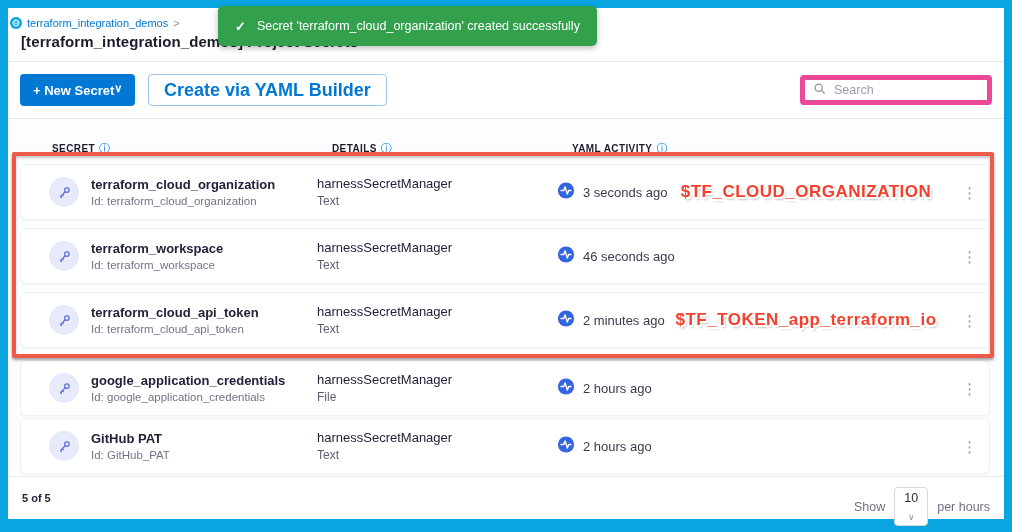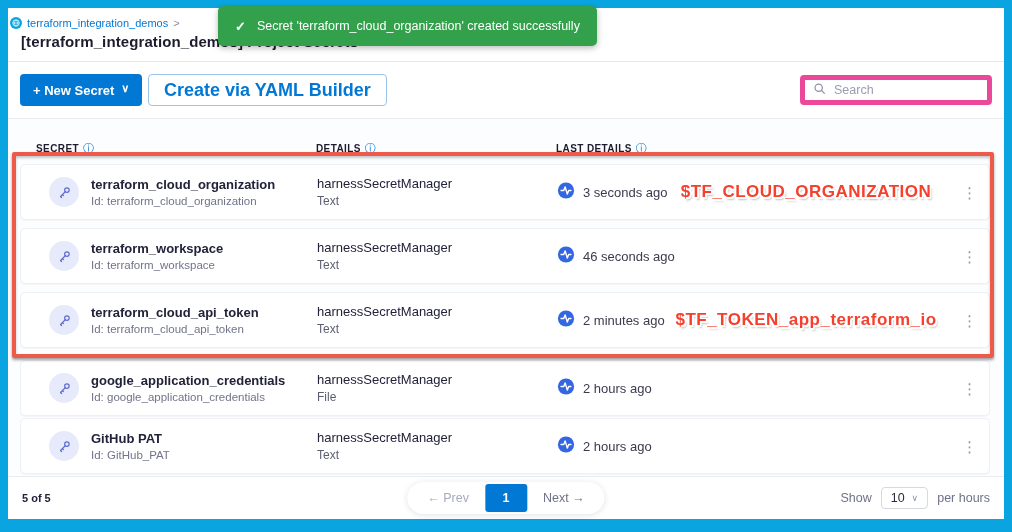--- a/index.html
+++ b/index.html
@@ -15,31 +15,31 @@
   .page-title{position:absolute;left:13px;top:25px;font-size:15px;font-weight:bold;color:#1c1c2e;letter-spacing:.1px;}
   .header-divider{position:absolute;left:0;right:0;top:53px;height:1px;background:#e6e9ec;}
 
   
   .toast{position:absolute;left:210px;top:-2px;height:40px;background:#33a04c;border-radius:5px;color:#fff;
          display:flex;align-items:center;gap:11px;padding:0 17px;font-size:12.5px;box-shadow:0 2px 6px rgba(0,0,0,.28);z-index:40;}
   .toast .check{font-size:13px;font-weight:bold;}
 
   
   .btn-primary{position:absolute;left:12px;top:66px;height:32px;background:#0278d5;border:none;border-radius:4px;
-               color:#fff;font-weight:bold;font-size:13px;padding:0 13px;display:inline-flex;align-items:center;gap:7px;cursor:pointer;font-family:inherit;}
+               color:#fff;font-weight:bold;font-size:13px;padding:0 13px;display:inline-flex;align-items:center;cursor:pointer;font-family:inherit;}
   .btn-primary .caret{font-size:11px;margin-top:-3px;}
   .btn-outline{position:absolute;left:140px;top:66px;height:32px;background:#fff;border:1px solid #9cc4ea;border-radius:4px;
                color:#0278d5;font-weight:bold;font-size:18px;padding:0 15px;cursor:pointer;font-family:inherit;}
   .search-box{position:absolute;right:12px;top:67px;width:192px;height:30px;box-sizing:border-box;border:5px solid #ec4899;border-radius:4px;background:#fff;display:flex;align-items:center;padding:0 8px;gap:6px;}
   .search-box input{border:none;outline:none;flex:1;font-size:12.5px;color:#2a2a3c;font-family:inherit;background:transparent;}
   .search-box input::placeholder{color:#9a9db0;}
 
   
   .list-area{position:absolute;left:0;right:0;top:110px;bottom:42px;border-top:1px solid #e9ecef;background:#fcfdfe;}
-  .col-head{position:absolute;top:22px;font-size:10px;font-weight:bold;letter-spacing:.4px;color:#1c1c2e;display:flex;align-items:center;gap:4px;}
+  .col-head{position:absolute;top:22px;font-size:10px;font-weight:bold;letter-spacing:.4px;color:#1c1c2e;display:flex;align-items:center;gap:4px;margin-left:16px;}
   .col-secret{left:28px;} .col-details{left:308px;} .col-activity{left:548px;}
   .info-icon{color:#0278d5;font-size:11px;font-weight:normal;}
 
   .row{position:absolute;left:12px;width:970px;height:56px;background:#fff;border:1px solid #eef0f3;border-radius:5px;box-sizing:border-box;box-shadow:0 1px 1px rgba(20,30,60,.03);}
   .key-badge{position:absolute;left:28px;top:50%;transform:translateY(-50%);width:30px;height:30px;border-radius:50%;background:#e7eafa;display:flex;align-items:center;justify-content:center;}
   .secret-cell{position:absolute;left:70px;top:50%;transform:translateY(-50%);}
   .secret-name{font-size:13px;font-weight:bold;color:#22223a;}
   .secret-id{font-size:11.5px;color:#71748a;margin-top:3px;}
   .details-cell{position:absolute;left:296px;top:50%;transform:translateY(-50%);}
   .manager{font-size:13px;color:#22223a;}
@@ -57,21 +57,21 @@
 
   
   .footer{position:absolute;left:0;right:0;bottom:0;height:42px;border-top:1px solid #e9ecef;background:#fff;}
   .count{position:absolute;left:14px;top:15px;font-size:11px;font-weight:bold;color:#22223a;}
   .pager{position:absolute;left:50%;top:5px;transform:translateX(-50%);height:32px;border-radius:16px;background:#fff;
          box-shadow:0 1px 6px rgba(40,50,70,.14);display:flex;align-items:center;padding:0 4px;}
   .pager .prev{font-size:12.5px;color:#a7aabb;padding:0 16px;background:none;border:none;cursor:pointer;font-family:inherit;}
   .pager .page-num{width:42px;height:28px;background:#0278d5;color:#fff;border-radius:3px;display:flex;align-items:center;justify-content:center;font-size:12.5px;font-weight:bold;border:none;cursor:pointer;font-family:inherit;}
   .pager .next{font-size:12.5px;color:#6f7286;padding:0 16px;background:none;border:none;cursor:pointer;font-family:inherit;}
   .per-page{position:absolute;right:14px;top:10px;display:flex;align-items:center;gap:9px;font-size:12.5px;color:#6f7286;}
-  .size-select{border:1px solid #d6d9e0;border-radius:4px;padding:3px 9px;display:flex;align-items:center;gap:7px;background:#fff;cursor:pointer;}
+  .size-select{border:1px solid #d6d9e0;border-radius:4px;padding:3px 9px;display:flex;align-items:center;gap:7px;background:#fff;cursor:pointer;flex-direction:column;}
   .size-select .val{color:#2a2a3c;}
   .size-select .chev{font-size:9px;color:#8b8fa3;}
 </style>
 </head>
 <body>
 
 <div class="frame">
   <div class="content">
 
     <div class="breadcrumb">
@@ -110,21 +110,21 @@
     <div class="list-area">
       <div class="col-head col-secret">
         <span>SECRET</span>
           <span class="info-icon">ⓘ</span>
       </div>
       <div class="col-head col-details">
         <span>DETAILS</span>
           <span class="info-icon">ⓘ</span>
       </div>
       <div class="col-head col-activity">
-        <span>LAST DETAILS</span>
+        <span>YAML ACTIVITY</span>
           <span class="info-icon">ⓘ</span>
       </div>
     </div>
 
     <article class="row" style="top:156px">
       <span class="key-badge">
           <svg width="15" height="15" viewBox="0 0 20 20">
             <circle cx="13.2" cy="6.8" r="3" fill="none" stroke="#5f6fd4" stroke-width="1.6"></circle>
             <path d="M11 9L4.7 15.3M4.7 15.3l1.4 1.4M7.2 12.8l1.4 1.4" fill="none" stroke="#5f6fd4" stroke-width="1.6" stroke-linecap="round"></path>
           </svg>
@@ -246,25 +246,20 @@
             </svg></span>
           <span>2 hours ago</span>
         </div>
       <button class="kebab">⋮</button>
     </article>
 
     <div class="red-box"></div>
 
     <div class="footer">
       <span class="count">5 of 5</span>
-      <div class="pager">
-        <button class="prev">← Prev</button>
-        <button class="page-num">1</button>
-        <button class="next">Next →</button>
-      </div>
       <div class="per-page">
         <span>Show</span>
         <span class="size-select">
           <span class="val">10</span>
           <span class="chev">∨</span>
         </span>
         <span>per hours</span>
       </div>
     </div>
 

